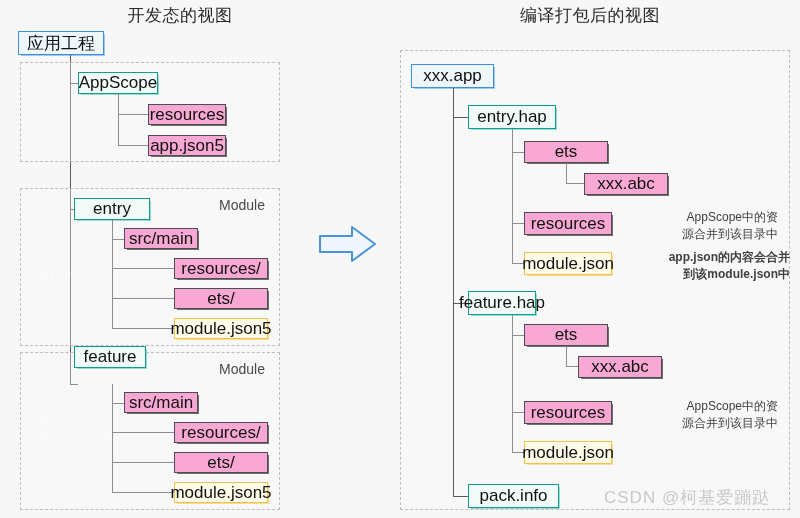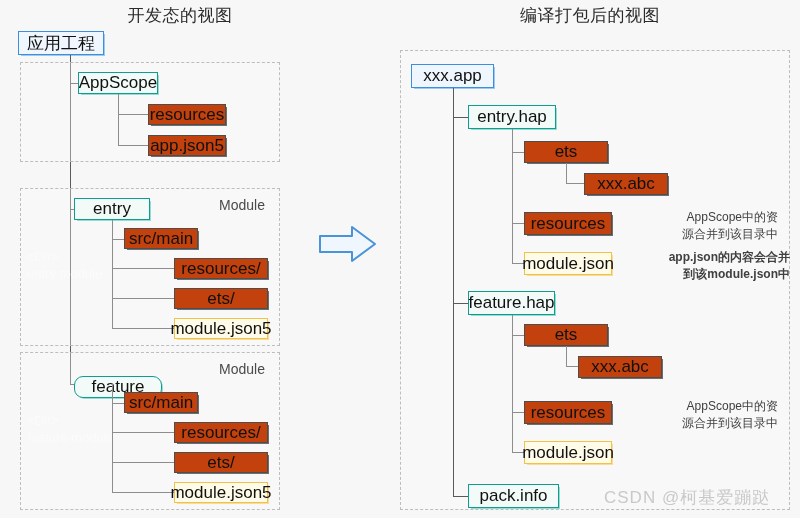--- a/index.html
+++ b/index.html
@@ -74,21 +74,21 @@
     justify-content: center;
     font-size: 17px;
     white-space: nowrap;
     background: #ffffff;
     border: 1px solid #4a4a4a;
     color: #111;
   }
   
   .node.plain {
     border: 1px solid #4d4d4d;
-    background: #c2410c;
+    background: #f9a8d4;
     box-shadow: 2px 2px 0 -1px #6e6e6e;
   }
   .node.blue {
     border: 1px solid #3f8edc;
     background: #eff6fd;
     box-shadow: 2px 2px 0 -1px #9ec9ef;
   }
   .node.teal {
     border: 1px solid #0f9e8e;
     background: #f2fbf7;
@@ -191,21 +191,21 @@
 
   <div class="dashed-box" style="left:20px; top:352px; width:260px; height:158px;"></div>
 
   <div class="group-label" style="left:219px; top:361px;">Module</div>
 
   <div class="dim-note" style="left:27px; top:412px;">&lt;Dir&gt;
 feature module</div>
 
   <div class="ln h light" style="left:70px; top:384px; width:8px;"></div>
 
-  <div class="node teal" style="left:74px; top:376px; width:88px; height:22px;border-radius:9px;">
+  <div class="node teal" style="left:74px; top:346px; width:72px; height:22px;">
     <span>feature</span>
   </div>
 
   <div class="ln v light" style="left:112px; top:384px; height:109px;"></div>
   <div class="ln h light" style="left:112px; top:403px; width:16px;"></div>
   <div class="ln h light" style="left:112px; top:432px; width:62px;"></div>
   <div class="ln h light" style="left:112px; top:462px; width:62px;"></div>
   <div class="ln h light" style="left:112px; top:492px; width:62px;"></div>
 
   <div class="node plain" style="left:124px; top:392px; width:74px; height:21px;">
@@ -261,21 +261,21 @@
   </div>
   <div class="annot" style="left:628px; top:209px; width:150px;">AppScope中的资
 源合并到该目录中</div>
 
   <div class="node yellow" style="left:524px; top:252px; width:88px; height:23px;">
     <span>module.json</span>
   </div>
   <div class="annot" style="left:628px; top:249px; width:162px;font-weight:bold;">app.json的内容会合并
 到该module.json中</div>
 
-  <div class="node teal" style="left:468px; top:291px; width:87px; height:24px;">
+  <div class="node teal" style="left:468px; top:291px; width:68px; height:24px;">
     <span>feature.hap</span>
   </div>
 
   <div class="ln v light" style="left:512px; top:315px; height:137px;"></div>
   <div class="ln h light" style="left:512px; top:335px; width:12px;"></div>
   <div class="ln h light" style="left:512px; top:412px; width:12px;"></div>
   <div class="ln h light" style="left:512px; top:452px; width:12px;"></div>
 
   <div class="node plain" style="left:524px; top:324px; width:84px; height:22px;">
     <span>ets</span>

